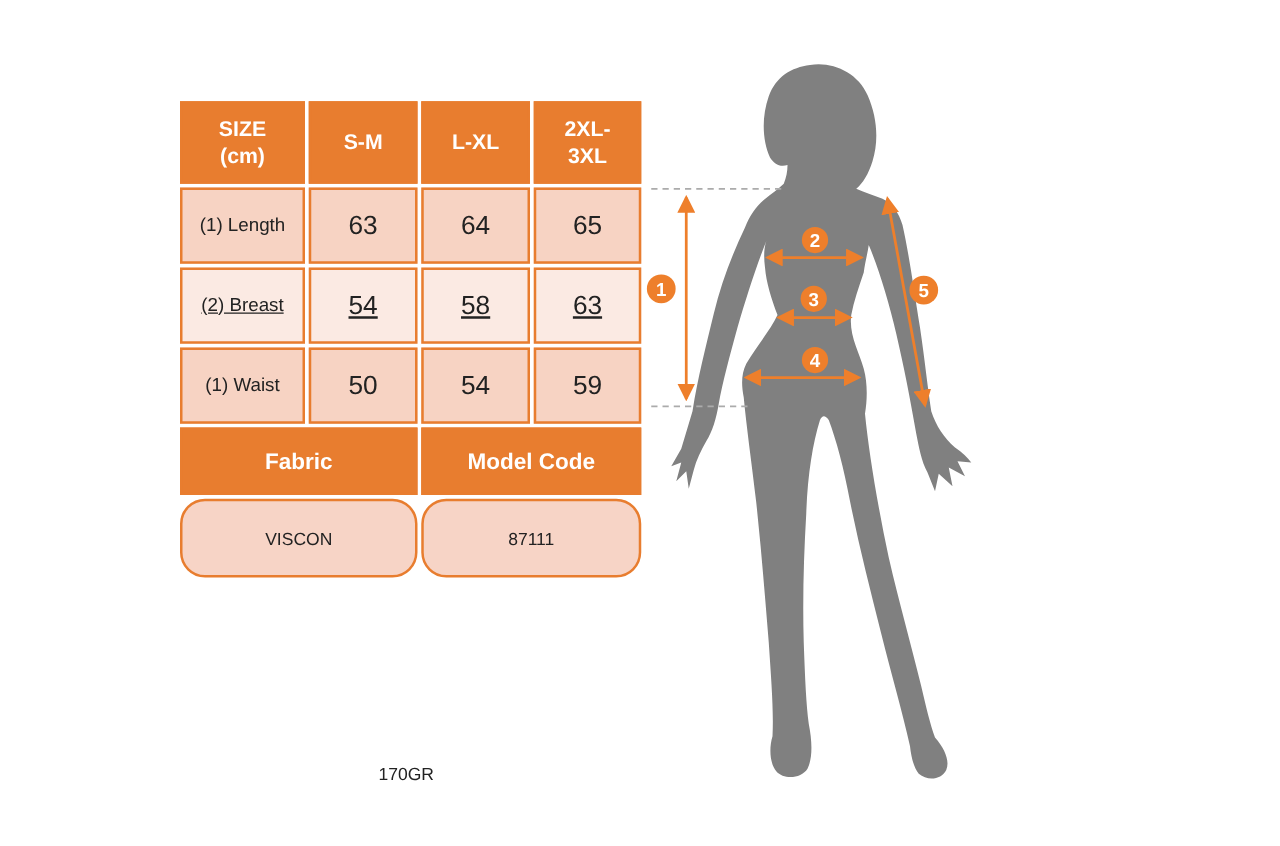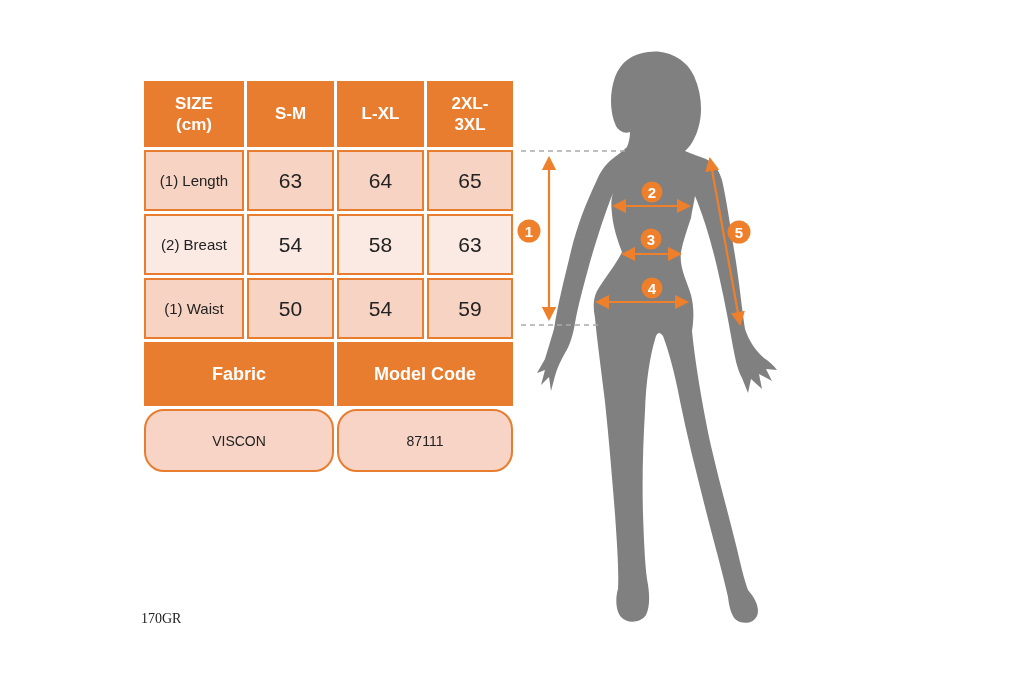--- a/index.html
+++ b/index.html
@@ -18,30 +18,30 @@
     vertical-align:middle;padding:2px 4px;
   }
   table.size-table th{
     background:#E87D2F;color:#ffffff;font-weight:bold;font-size:17px;
     line-height:1.25;padding:4px 14px;
   }
   col.c1{width:100px}col.c2{width:87px}col.c3{width:87px}col.c4{width:86px}
   tr.hdr th{height:66px;}
   tr.data td{height:61px;}
   tr.data.tall td{height:75px;}
-  tr.fabric-hdr th{height:64px;font-size:18px;}
+  tr.fabric-hdr th{height:54px;font-size:18px;}
   tr.fabric-val td{height:63px;}
   td.lbl{font-size:15px;color:#222222;line-height:1.2;padding:2px 8px;margin-top:29px;}
   td.val{font-size:21px;color:#222222;margin-top:36px;}
   tr.row-dark td{background:#F7D3C3;}
-  tr.row-light td{background:#FBEAE3;}
+  tr.row-light td{background:#FBEAE3;text-decoration:underline;}
   tr.fabric-val td{background:#F7D4C6;font-size:14px;color:#222222;border-radius:20px;}
   .weight-note{
-    position:absolute;left:141px;top:611px;width:368px;text-align:left;
-    font-size:14px;color:#222222;font-family:Liberation Serif, serif;
+    position:absolute;left:141px;top:611px;width:368px;text-align:center;
+    font-size:14px;color:#222222;
   }
   
   .figure-wrap{position:absolute;left:498px;top:42px;width:300px;height:595px;}
   .fig-circle{fill:#EE7F2B;}
   .fig-circle-num{fill:#ffffff;font-weight:bold;font-size:15px;
     font-family:"Liberation Sans",sans-serif;text-anchor:middle;}
   .fig-line{stroke:#EE7F2B;stroke-width:2.2;fill:none;}
   .dash-line{stroke:#ABABAB;stroke-width:1.4;stroke-dasharray:5 4;fill:none;}
   .silhouette{fill:#808080;}
 </style>

